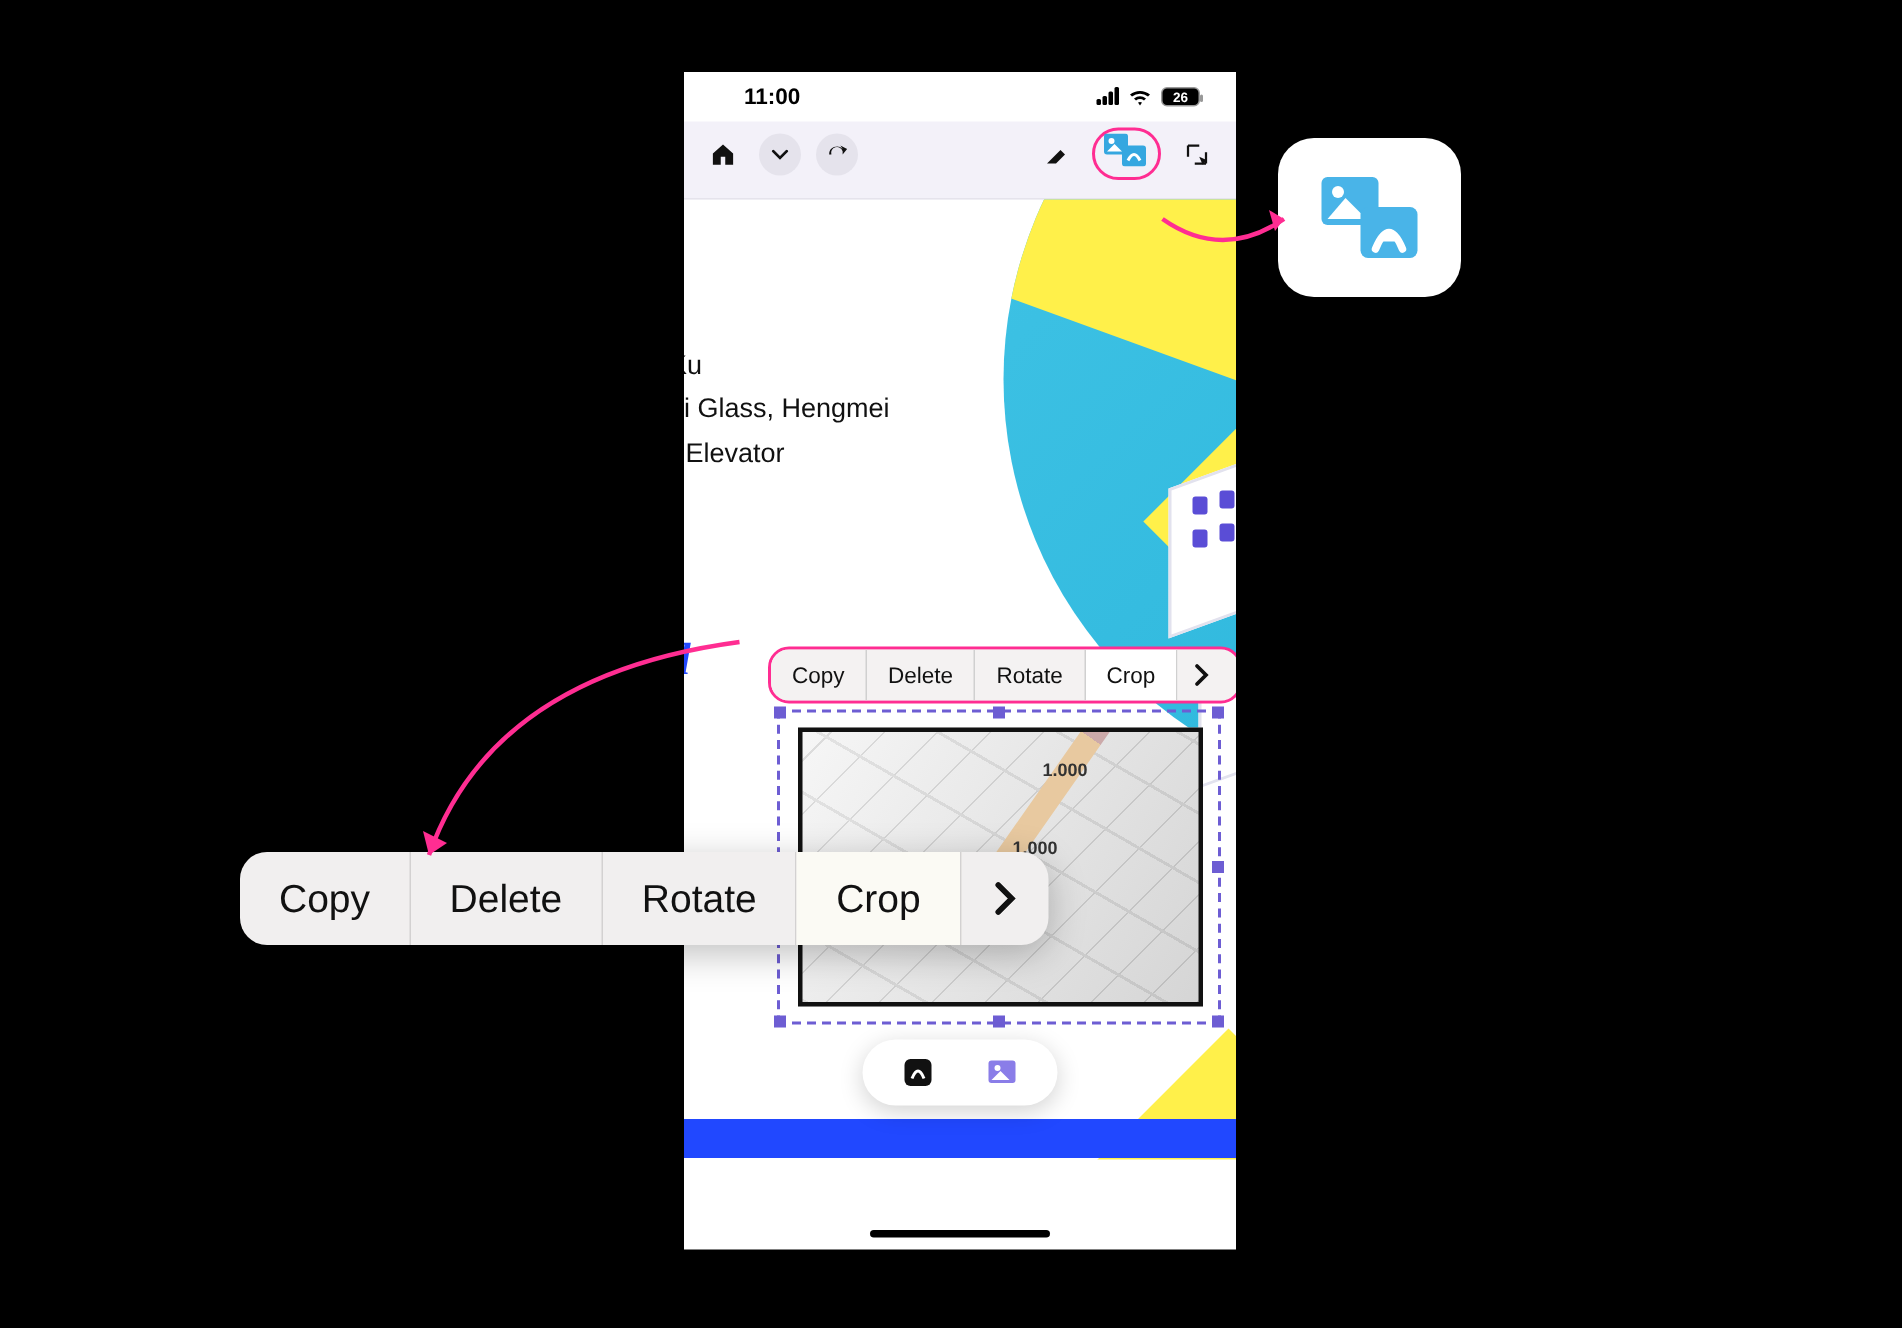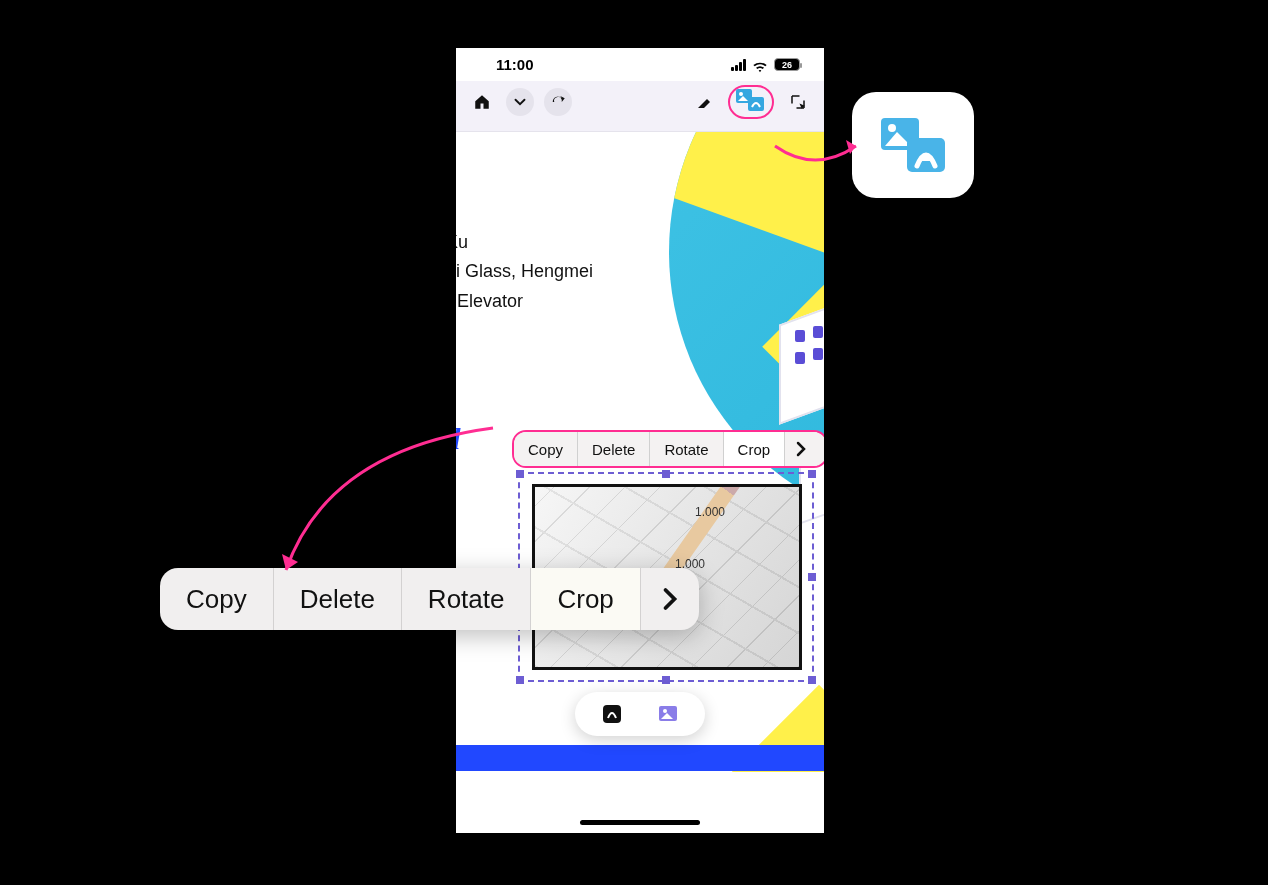--- a/index.html
+++ b/index.html
@@ -26,21 +26,21 @@
 
   
   .status-bar {
     display: flex;
     justify-content: space-between;
     align-items: center;
     padding: 8px 24px 8px 40px;
     font-size: 15px;
     font-weight: 600;
   }
-  .status-right { display: flex; align-items: flex-end; gap: 6px; }
+  .status-right { display: flex; align-items: flex-start; gap: 6px; }
   .signal-bars { display: inline-flex; align-items: flex-end; gap: 1px; height: 12px; }
   .signal-bars i { width: 3px; background: #000; border-radius: 1px; }
   .signal-bars i:nth-child(1){height:4px;} .signal-bars i:nth-child(2){height:6px;}
   .signal-bars i:nth-child(3){height:9px;} .signal-bars i:nth-child(4){height:12px;}
   .wifi { width: 16px; height: 12px; position: relative; }
   .battery {
     width: 26px; height: 13px; border: 1px solid #999; border-radius: 4px;
     position: relative; display:flex; align-items:center; justify-content:center;
     font-size: 9px; font-weight:700; background:#000; color:#fff;
   }
@@ -151,21 +151,21 @@
       repeating-linear-gradient(-45deg, #aaa 0 1px, transparent 1px 25px),
       #e9e9e9;
     overflow:hidden;
   }
   .sel-image .pencil {
     position:absolute; left:55%; top:-30px; width:16px; height:180px;
     background: linear-gradient(#caa 0 12%, #e8c9a0 12% 100%);
     transform: rotate(35deg);
     border-radius: 3px;
   }
-  .sel-image .num { position:absolute; font-size:12px; color:#333; font-weight:400;}
+  .sel-image .num { position:absolute; font-size:12px; color:#333; font-weight:700;}
   .sel-image .n1 { left:160px; top:18px;}
   .sel-image .n2 { left:140px; top:70px;}
   .sel-image .n3 { left:40px;  top:130px;}
 
   
   .ctx-small {
     position:absolute; top:298px; left:56px; right:-4px;
     height: 38px;
     display:flex; align-items:stretch;
     border: 2px solid #ff2d92;

